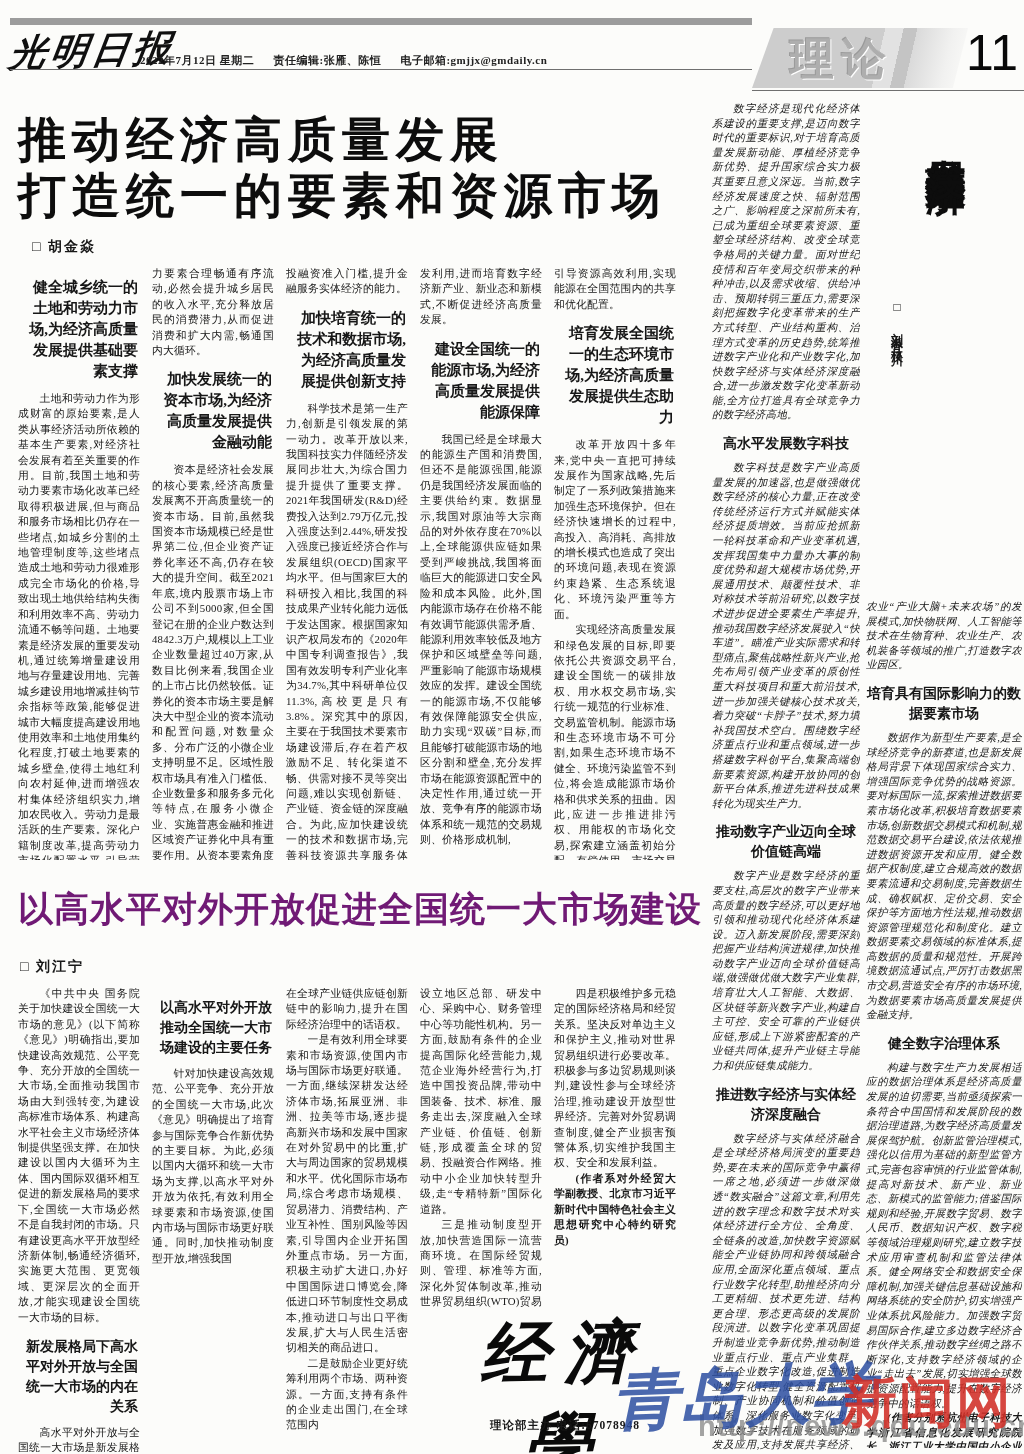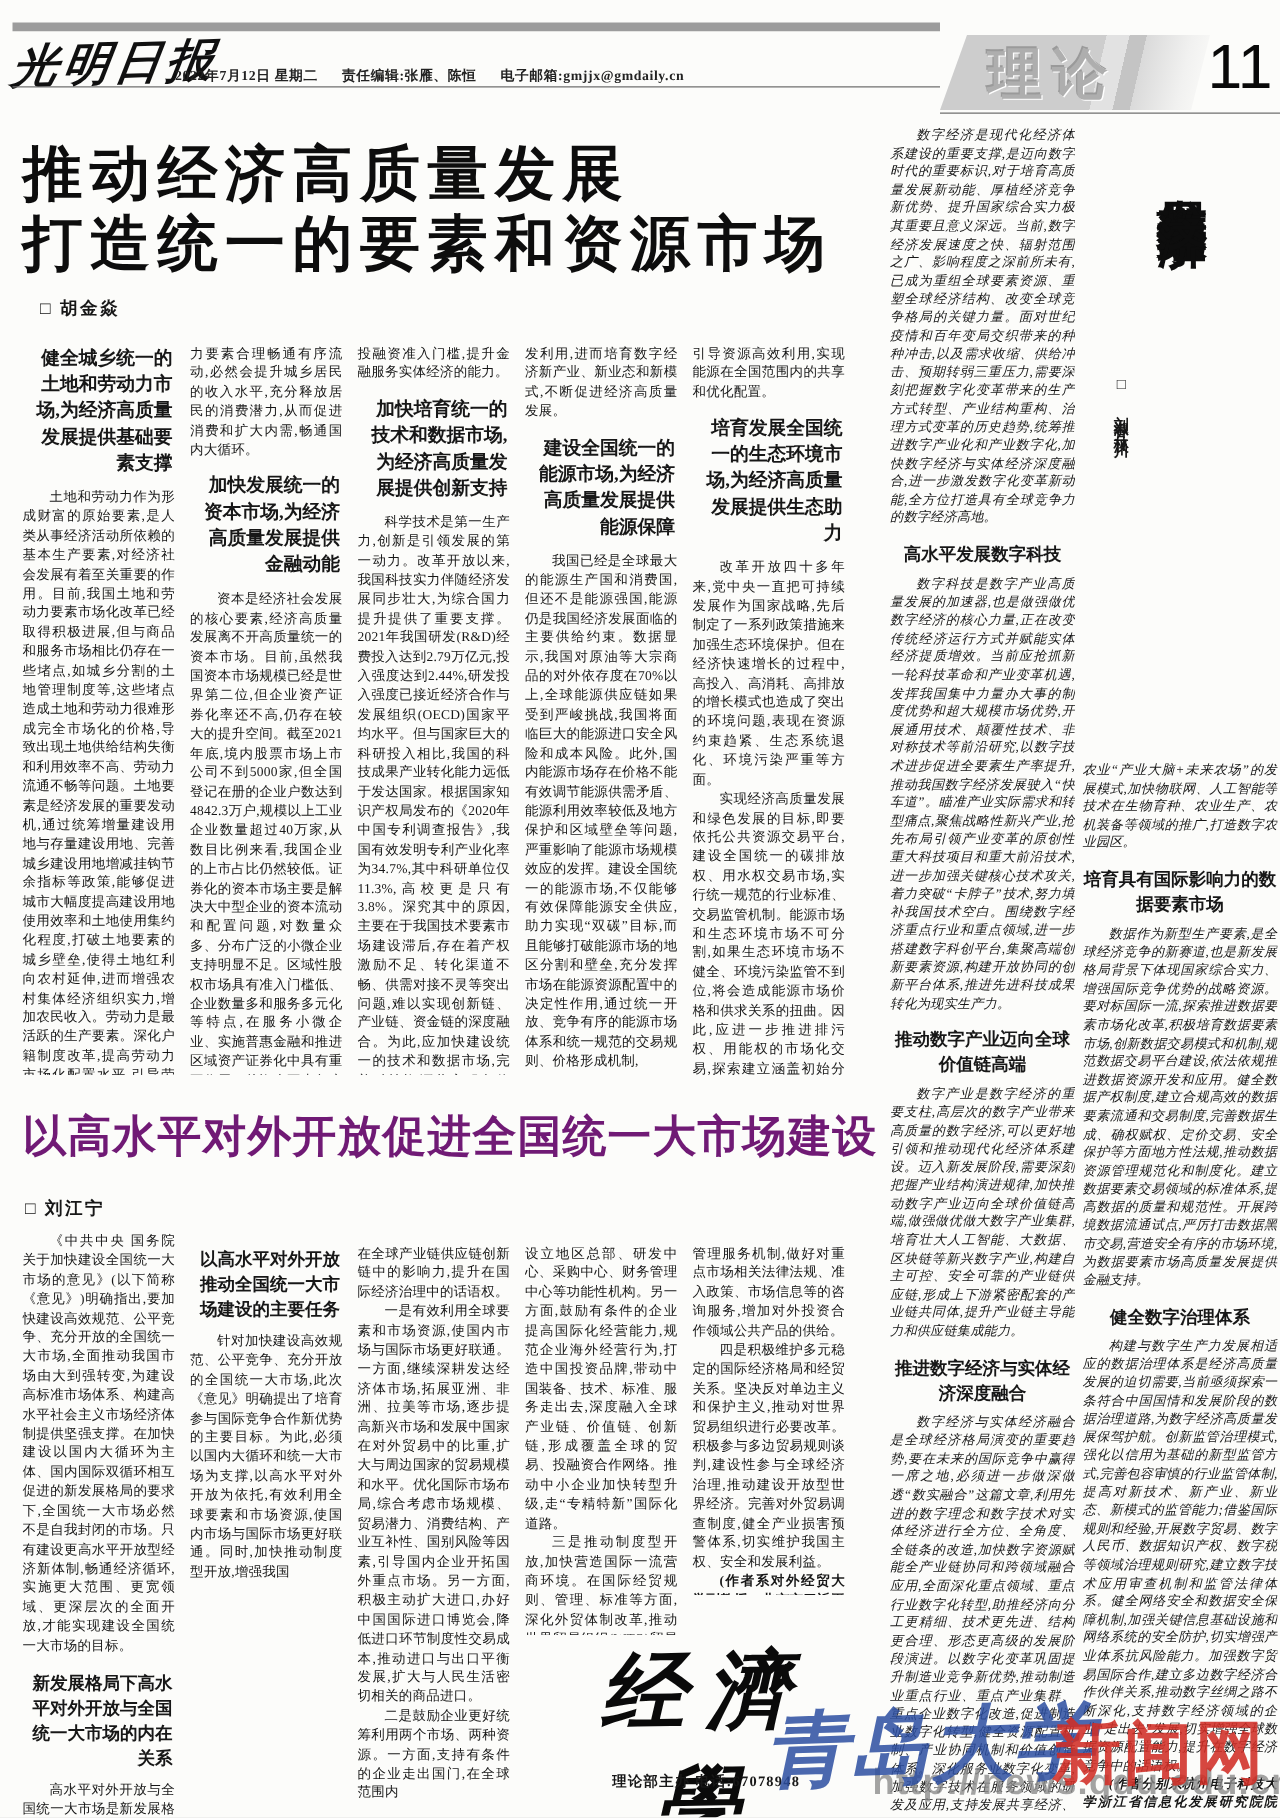--- a/index.html
+++ b/index.html
@@ -17,21 +17,21 @@
       clip-path:polygon(10% 0,100% 0,93% 100%,0 100%);
       background:linear-gradient(103deg,#cdcdcd 0%,#cdcdcd 58%,#e2e2e2 58%,#e2e2e2 66%,#c4c4c4 66%,#c4c4c4 72%,#dadada 72%,#f1f1f0 88%,#fcfcfa 100%);}
   .badge-section{position:absolute;left:38px;top:6px;font-size:44px;font-weight:900;letter-spacing:8px;
       color:#aeaeae;text-shadow:1px 1px 0 #fff,-1px -1px 0 #9a9a9a;
       font-family:"Liberation Sans","DejaVu Sans",sans-serif;}
   .badge-page{position:absolute;right:6px;top:0px;font-size:50px;font-weight:400;color:#090909;
       font-family:"Liberation Sans","DejaVu Sans",sans-serif;}
   .badgerule{position:absolute;left:752px;top:90px;width:272px;height:1px;background:#6f6f6f;}
   
   .para{margin:0;text-indent:2em;text-align:justify;font-family:Liberation Serif, serif;}
-  .para.cont{text-indent:0;margin-top:10px;}
+  .para.cont{text-indent:0;}
   .para.author{font-weight:700;}
   .cols{position:absolute;display:flex;gap:12px;}
   .col{flex:1 1 0;overflow:hidden;}
   .col .para{font-size:10.8px;line-height:15.4px;letter-spacing:.2px;}
   .col .sub{font-size:15px;font-weight:900;text-align:right;line-height:21px;margin:11px 2px 9px;text-indent:0;}
   
   .m-head{position:absolute;left:18px;top:112px;font-size:48px;line-height:56px;font-weight:900;
           letter-spacing:6px;color:#0d0d0d;}
   .byline{position:absolute;font-size:14px;font-weight:700;letter-spacing:2px;}
   .m-byline{left:32px;top:238px;}
@@ -136,21 +136,20 @@
     <div class="col">
         <p class="para cont">在全球产业链供应链创新链中的影响力,提升在国际经济治理中的话语权。</p>
         <p class="para">一是有效利用全球要素和市场资源,使国内市场与国际市场更好联通。一方面,继续深耕发达经济体市场,拓展亚洲、非洲、拉美等市场,逐步提高新兴市场和发展中国家在对外贸易中的比重,扩大与周边国家的贸易规模和水平。优化国际市场布局,综合考虑市场规模、贸易潜力、消费结构、产业互补性、国别风险等因素,引导国内企业开拓国外重点市场。另一方面,积极主动扩大进口,办好中国国际进口博览会,降低进口环节制度性交易成本,推动进口与出口平衡发展,扩大与人民生活密切相关的商品进口。</p>
         <p class="para">二是鼓励企业更好统筹利用两个市场、两种资源。一方面,支持有条件的企业走出国门,在全球范围内</p>
       </div>
     <div class="col h-col4">
         <p class="para cont">设立地区总部、研发中心、采购中心、财务管理中心等功能性机构。另一方面,鼓励有条件的企业提高国际化经营能力,规范企业海外经营行为,打造中国投资品牌,带动中国装备、技术、标准、服务走出去,深度融入全球产业链、价值链、创新链,形成覆盖全球的贸易、投融资合作网络。推动中小企业加快转型升级,走“专精特新”国际化道路。</p>
         <p class="para">三是推动制度型开放,加快营造国际一流营商环境。在国际经贸规则、管理、标准等方面,深化外贸体制改革,推动世界贸易组织(WTO)贸易便利化协定的实施,推进国际贸易“单一窗口”建设和应用。</p>
       </div>
     <div class="col h-col5">
-        <p class="para cont">管理服务机制,做好对重点市场相关法律法规、准入政策、市场信息等的咨询服务,增加对外投资合作领域公共产品的供给。</p>
         <p class="para">四是积极维护多元稳定的国际经济格局和经贸关系。坚决反对单边主义和保护主义,推动对世界贸易组织进行必要改革。积极参与多边贸易规则谈判,建设性参与全球经济治理,推动建设开放型世界经济。完善对外贸易调查制度,健全产业损害预警体系,切实维护我国主权、安全和发展利益。</p>
         <p class="para author">(作者系对外经贸大学副教授、北京市习近平新时代中国特色社会主义思想研究中心特约研究员)</p>
       </div>
   </div>
 
   <div class="v-head">发展具有全球竞争力的数字经济</div>
   <div class="v-byline">□ 刘淑春  林汉川</div>
   <div class="rcol rcol-a">
       <p class="para">数字经济是现代化经济体系建设的重要支撑,是迈向数字时代的重要标识,对于培育高质量发展新动能、厚植经济竞争新优势、提升国家综合实力极其重要且意义深远。当前,数字经济发展速度之快、辐射范围之广、影响程度之深前所未有,已成为重组全球要素资源、重塑全球经济结构、改变全球竞争格局的关键力量。面对世纪疫情和百年变局交织带来的种种冲击,以及需求收缩、供给冲击、预期转弱三重压力,需要深刻把握数字化变革带来的生产方式转型、产业结构重构、治理方式变革的历史趋势,统筹推进数字产业化和产业数字化,加快数字经济与实体经济深度融合,进一步激发数字化变革新动能,全方位打造具有全球竞争力的数字经济高地。</p>
       <h3 class="sub">高水平发展数字科技</h3>

